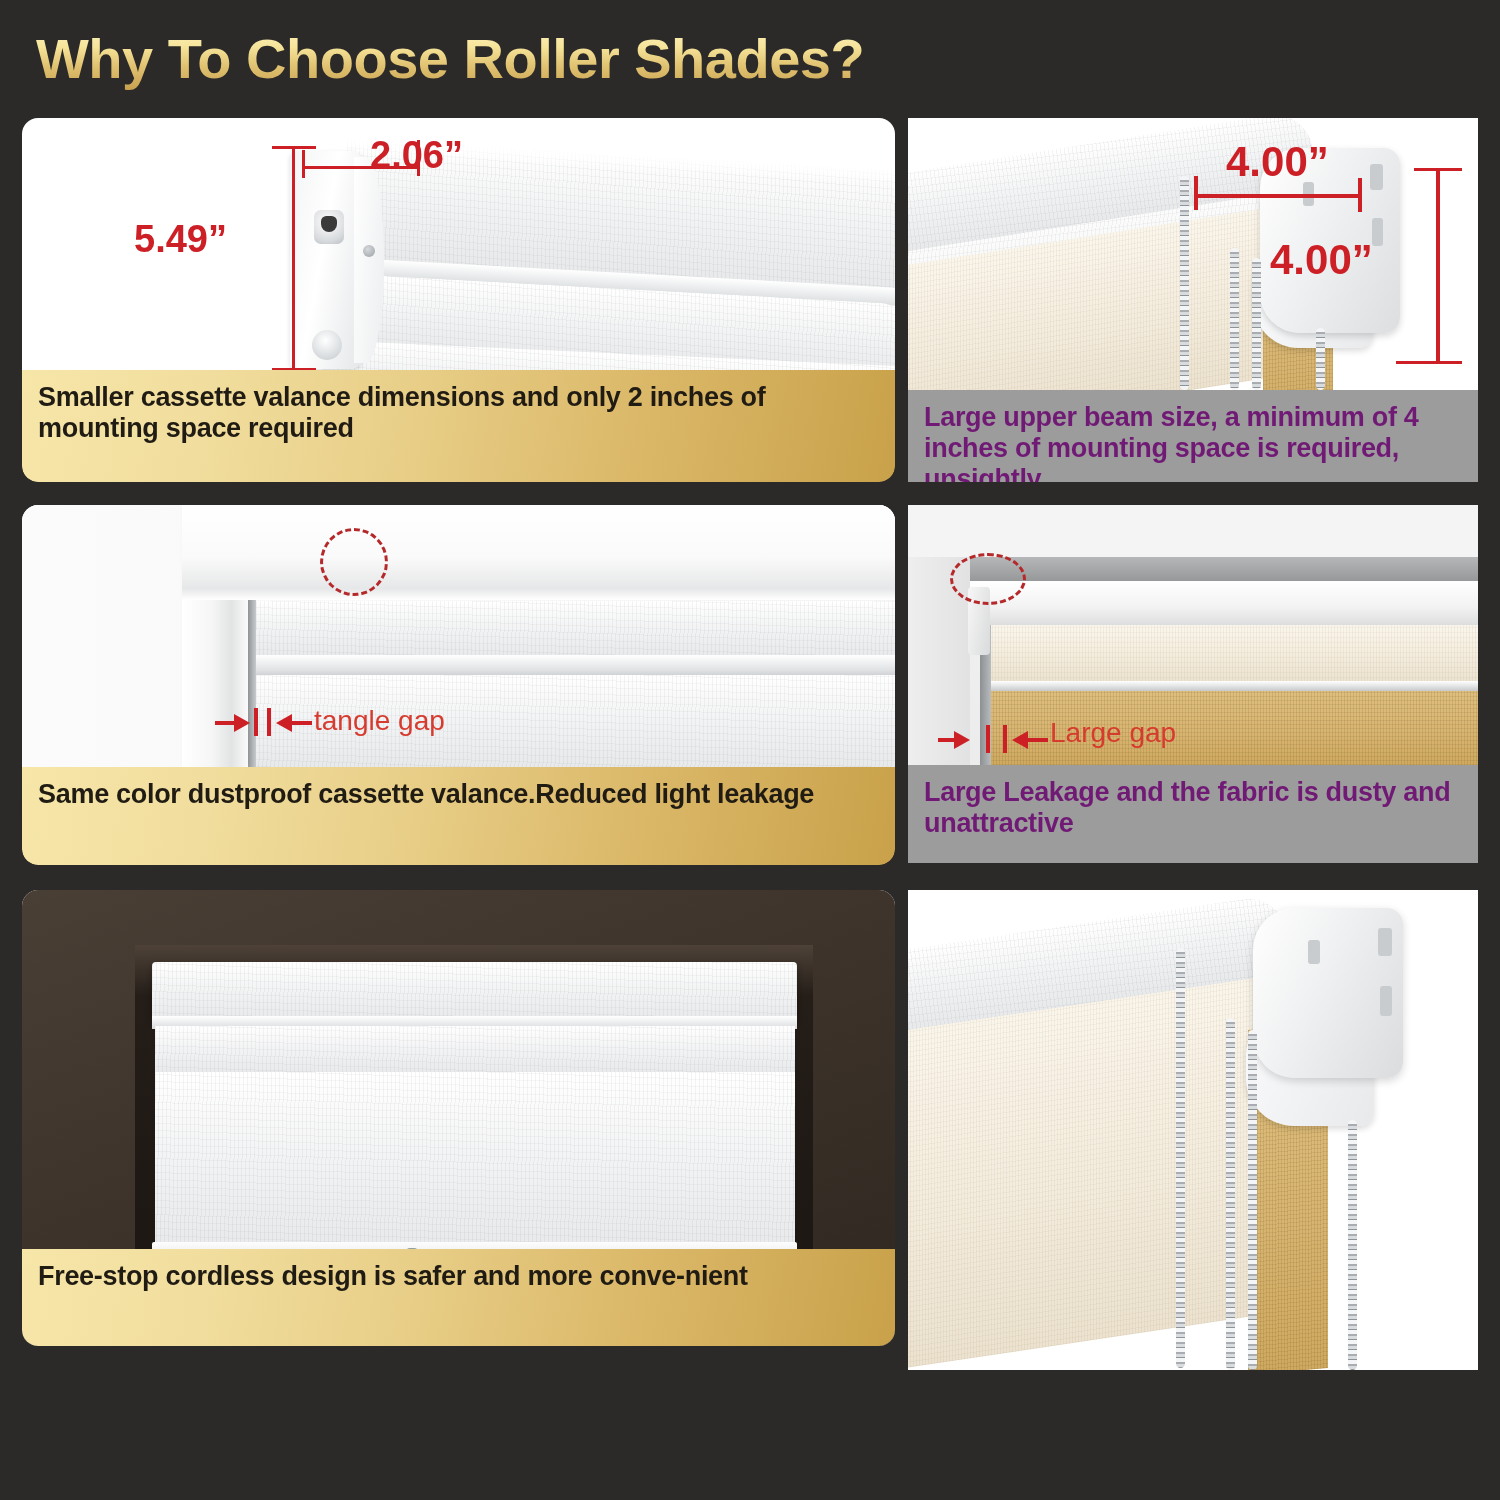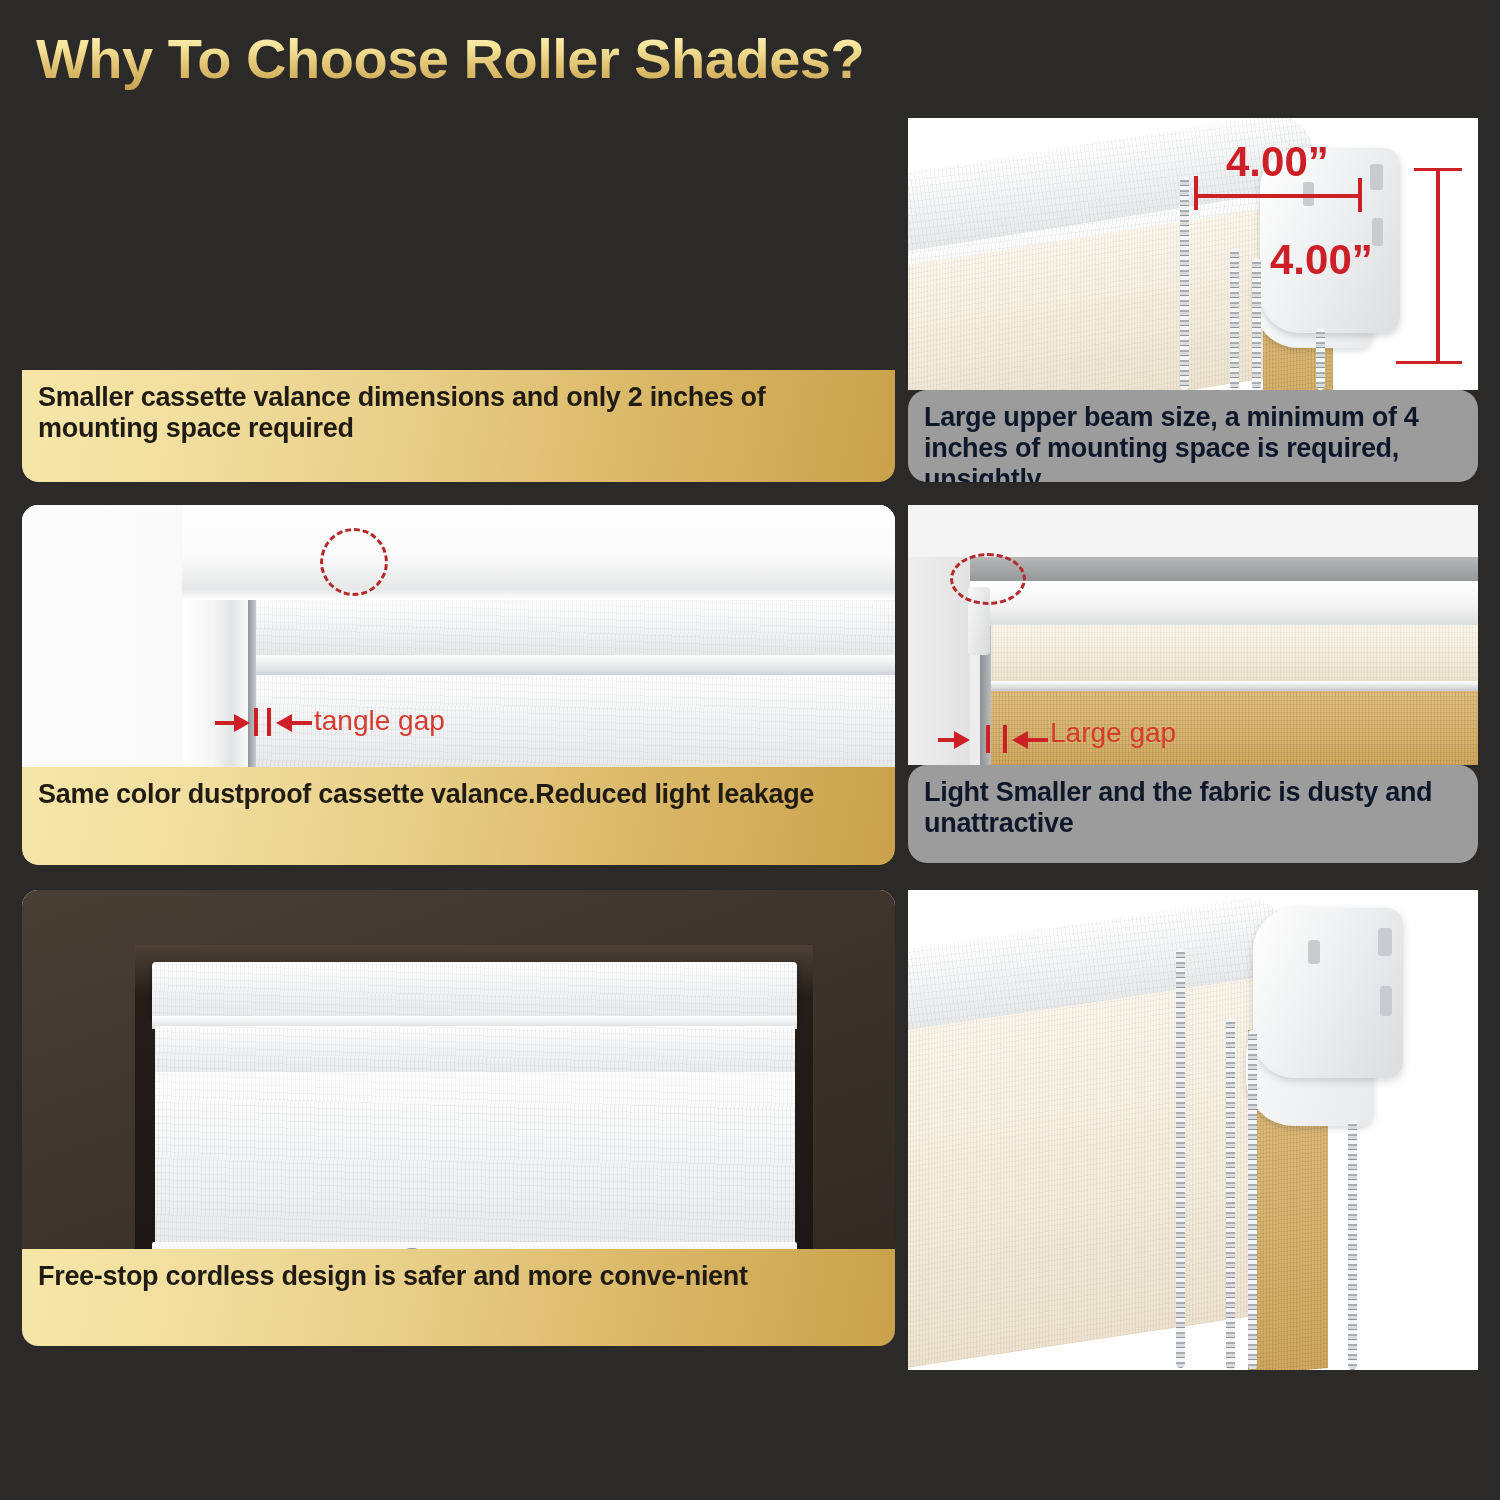--- a/index.html
+++ b/index.html
@@ -73,22 +73,21 @@
   }
   .caption.gold {
     background: linear-gradient(100deg,
         #f6e6a8 0%, #f2dfa0 18%, #e9d08a 42%, #dcba6b 68%, #c9a14a 100%);
     color: #201c14;
     border-bottom-left-radius: 16px;
     border-bottom-right-radius: 16px;
   }
   .caption.gray {
     background: #9c9c9c;
-    color: #0f172a;
-    border-radius: 19px;
+    color: #701a75;
   }
 
   .panel.left.row1 .caption  { height: 112px; }
   .panel.left.row2 .caption  { height: 98px; }
   .panel.left.row3 .caption  { height: 97px; }
   .panel.right.row1 .caption { height: 92px; }
   .panel.right.row2 .caption { height: 98px; }
   .panel.right.row3 .caption { height: 98px; }
 
   
@@ -385,20 +384,44 @@
     border-radius: 48px 14px 14px 48px;
     box-shadow: 0 3px 6px rgba(0,0,0,.14);
   }
 </style>
 </head>
 <body>
 
 <div class="title">Why To Choose Roller Shades?</div>
 
 <div class="panel left row1">
+  <div class="stage">
+
+    <div class="p1-bar-top fab-white"></div>
+    <div class="p1-bar-mid"></div>
+    <div class="p1-bar-bot fab-white"></div>
+    <div class="p1-fabric fab-white"></div>
+
+    <div class="p1-endcap"></div>
+    <div class="p1-knob1">
+        <i></i>
+      </div>
+    <div class="p1-screw"></div>
+    <div class="p1-knob2"></div>
+
+    <div class="dim-line" style="left:280px; top:48px; width:118px; height:3px;"></div>
+    <div class="dim-line" style="left:280px; top:32px; width:3px; height:28px;"></div>
+    <div class="dim-line" style="left:395px; top:22px; width:3px; height:36px;"></div>
+    <div class="dim-label" style="left:348px; top:16px; font-size:38px;">2.06”</div>
+
+    <div class="dim-line" style="left:270px; top:28px; width:3px; height:225px;"></div>
+    <div class="dim-line" style="left:250px; top:28px; width:44px; height:3px;"></div>
+    <div class="dim-line" style="left:250px; top:250px; width:44px; height:3px;"></div>
+    <div class="dim-label" style="left:112px; top:100px; font-size:38px;">5.49”</div>
+  </div>
   <div class="caption gold">Smaller cassette valance dimensions and only 2 inches of mounting space required</div>
 </div>
 
 <div class="panel right row1">
   <div class="stage">
     <div class="r1-bg"></div>
     <div class="r1-sheer fab-white"></div>
     <div class="r1-cream fab-cream"></div>
     <div class="r1-tan fab-tan"></div>
     <div class="r1-roll fab-white"></div>
@@ -466,21 +489,21 @@
     <div class="dash-circle" style="left:42px; top:48px; width:76px; height:52px;"></div>
 
     <div class="arrow-stem" style="left:30px; top:233px; width:20px;"></div>
     <div class="arrow-r" style="left:46px; top:226px;"></div>
     <div class="dim-line" style="left:78px; top:220px; width:4px; height:28px;"></div>
     <div class="dim-line" style="left:95px; top:220px; width:4px; height:28px;"></div>
     <div class="arrow-l" style="left:104px; top:226px;"></div>
     <div class="arrow-stem" style="left:118px; top:233px; width:22px;"></div>
     <div class="gap-label" style="left:142px; top:212px;">Large gap</div>
   </div>
-  <div class="caption gray">Light Smaller and the fabric is dusty and unattractive</div>
+  <div class="caption gray">Large Leakage and the fabric is dusty and unattractive</div>
 </div>
 
 <div class="panel left row3">
   <div class="stage">
     <div class="p5-wall"></div>
     <div class="p5-recess"></div>
     <div class="p5-glass">
       <div class="tree" style="left:4px;  bottom:0; width:96px;  height:190px;"></div>
       <div class="tree" style="left:64px; bottom:0; width:118px; height:150px;"></div>
       <div class="tree" style="left:222px;bottom:0; width:110px; height:205px;"></div>

